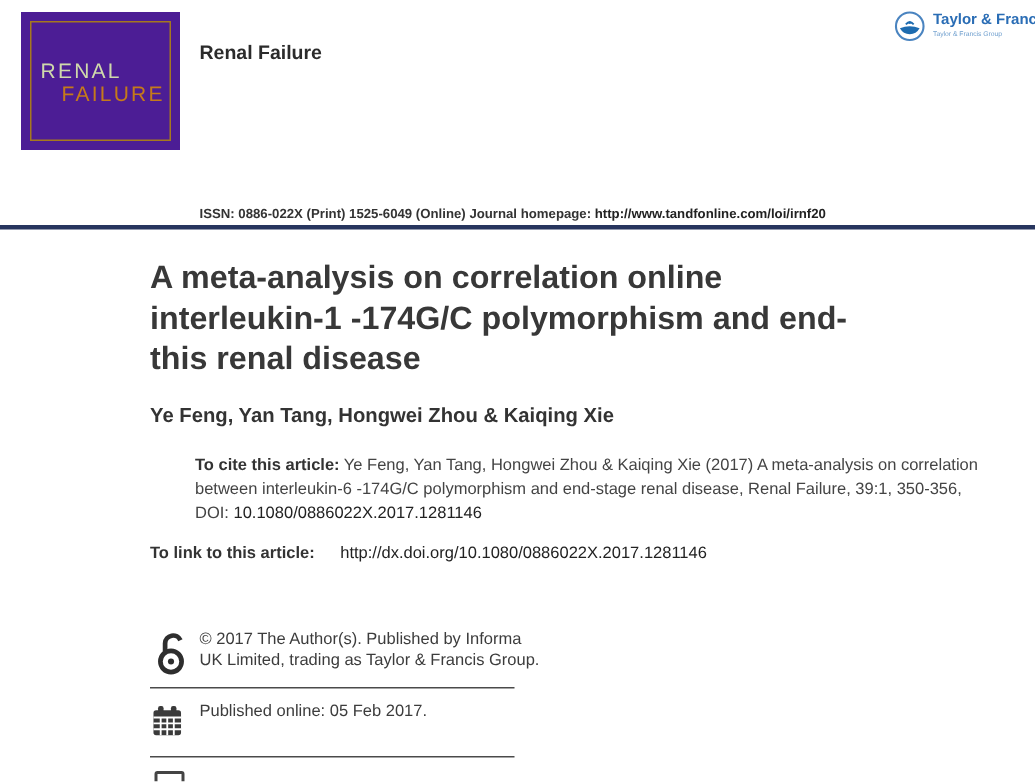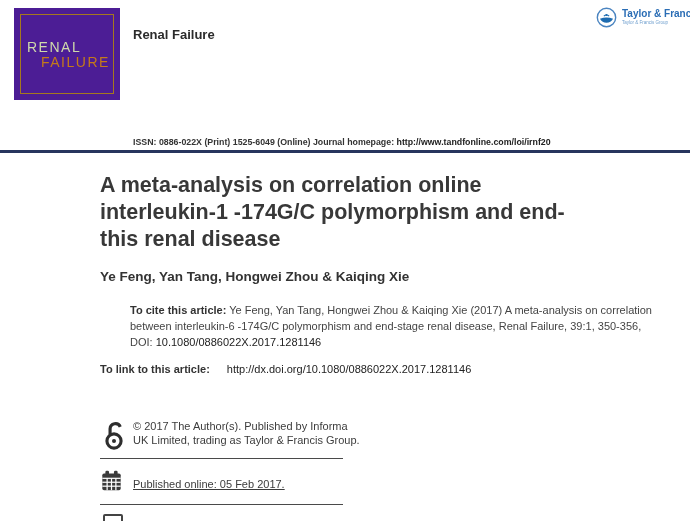--- a/index.html
+++ b/index.html
@@ -73,22 +73,22 @@
   .notice-text {
     position:absolute; left:33px; top:3px; width:228px;
     font-size:11px; line-height:14px; color:#3c3c3c;
   }
   .divider { position:absolute; left:100px; width:243px; height:1px; background:#4a4a4a; }
   .divider-1 { top:458px; }
   .divider-2 { top:504px; }
   .notice-published { position:absolute; left:100px; top:468px; width:260px; }
   .cal-icon { position:absolute; left:1px; top:2px; width:21px; height:21px; }
   .published-text {
-    position:absolute; left:33px; top:10px; width:220px;
-    font-size:11px; color:#3c3c3c; white-space:nowrap;text-decoration:underline;
+    position:absolute; left:33px; top:0; width:220px;
+    font-size:11px; color:#3c3c3c; white-space:nowrap;
   }
   .submit-icon-partial {
     position:absolute; left:103px; top:514px; width:20px; height:18px;
     border:2px solid #444; border-radius:2px; background:#fff;
   }
 </style>
 </head>
 <body>
 
 <div class="page">

